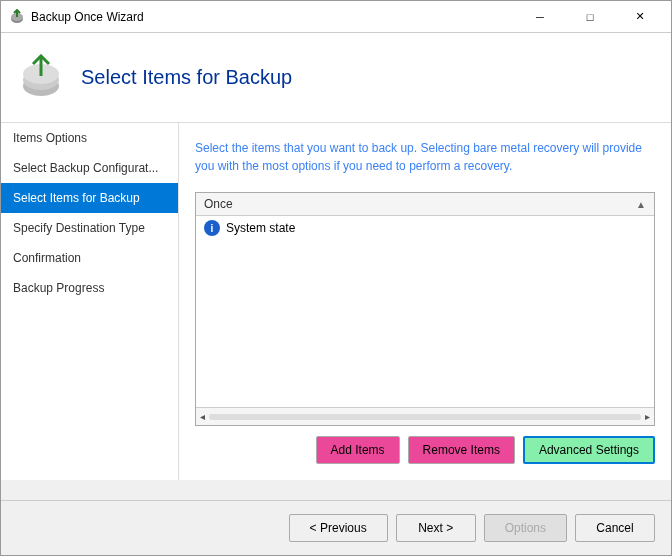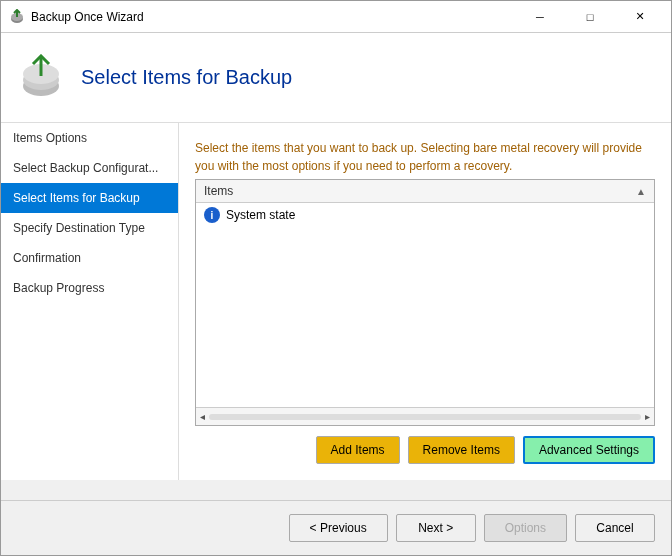--- a/index.html
+++ b/index.html
@@ -102,22 +102,22 @@
     }
     .main-content {
       flex: 1;
       display: flex;
       flex-direction: column;
       padding: 16px;
       background: #fff;
     }
     .instruction-text {
       font-size: 12px;
-      color: #a16207;
-      margin-bottom: 4px;
+      color: #3b82f6;
+      margin-bottom: 17px;
       line-height: 1.5;
     }
     .list-container {
       flex: 1;
       border: 1px solid #aaa;
       overflow: hidden;
       display: flex;
       flex-direction: column;
     }
     .list-header {
@@ -186,21 +186,21 @@
     }
     .action-buttons {
       display: flex;
       justify-content: flex-end;
       gap: 8px;
       margin-top: 10px;
     }
     .action-btn {
       padding: 5px 14px;
       border: 1px solid #aaa;
-      background: #eab308;
+      background: #ec4899;
       cursor: pointer;
       font-size: 12px;
       border-radius: 2px;
     }
     .action-btn.focused {
       border: 2px solid #0078d7;
       background: #86efac;
     }
     .footer {
       border-top: 1px solid #ccc;
@@ -271,21 +271,21 @@
       <div class="sidebar-item">Specify Destination Type</div>
       <div class="sidebar-item">Confirmation</div>
       <div class="sidebar-item">Backup Progress</div>
     </div>
 
     <div class="main-content">
       <p class="instruction-text">Select the items that you want to back up. Selecting bare metal recovery will provide you with the most options if you need to perform a recovery.</p>
 
       <div class="list-container">
         <div class="list-header">
-          <span>Items</span>
+          <span>Once</span>
           <span class="list-header-sort">▲</span>
         </div>
         <div class="list-body">
           <div class="list-item">
             <div class="system-state-icon">
               <span>i</span>
             </div>
             <span>System state</span>
           </div>
         </div>

